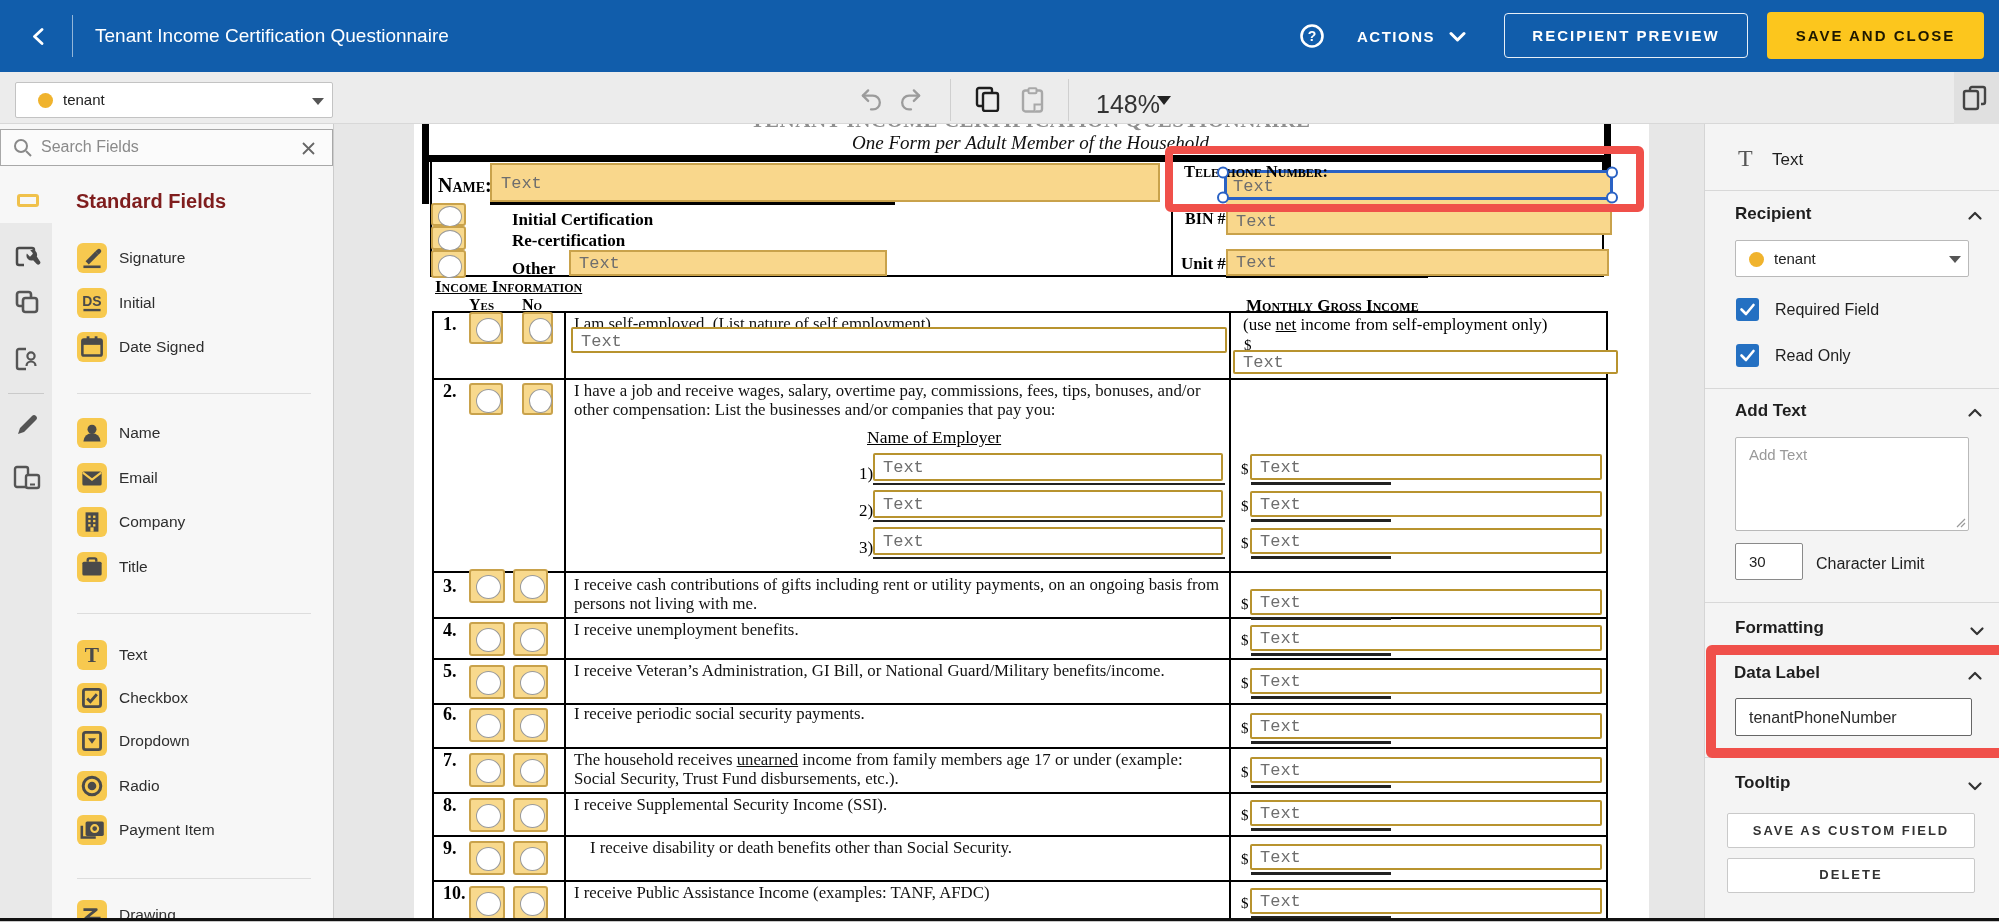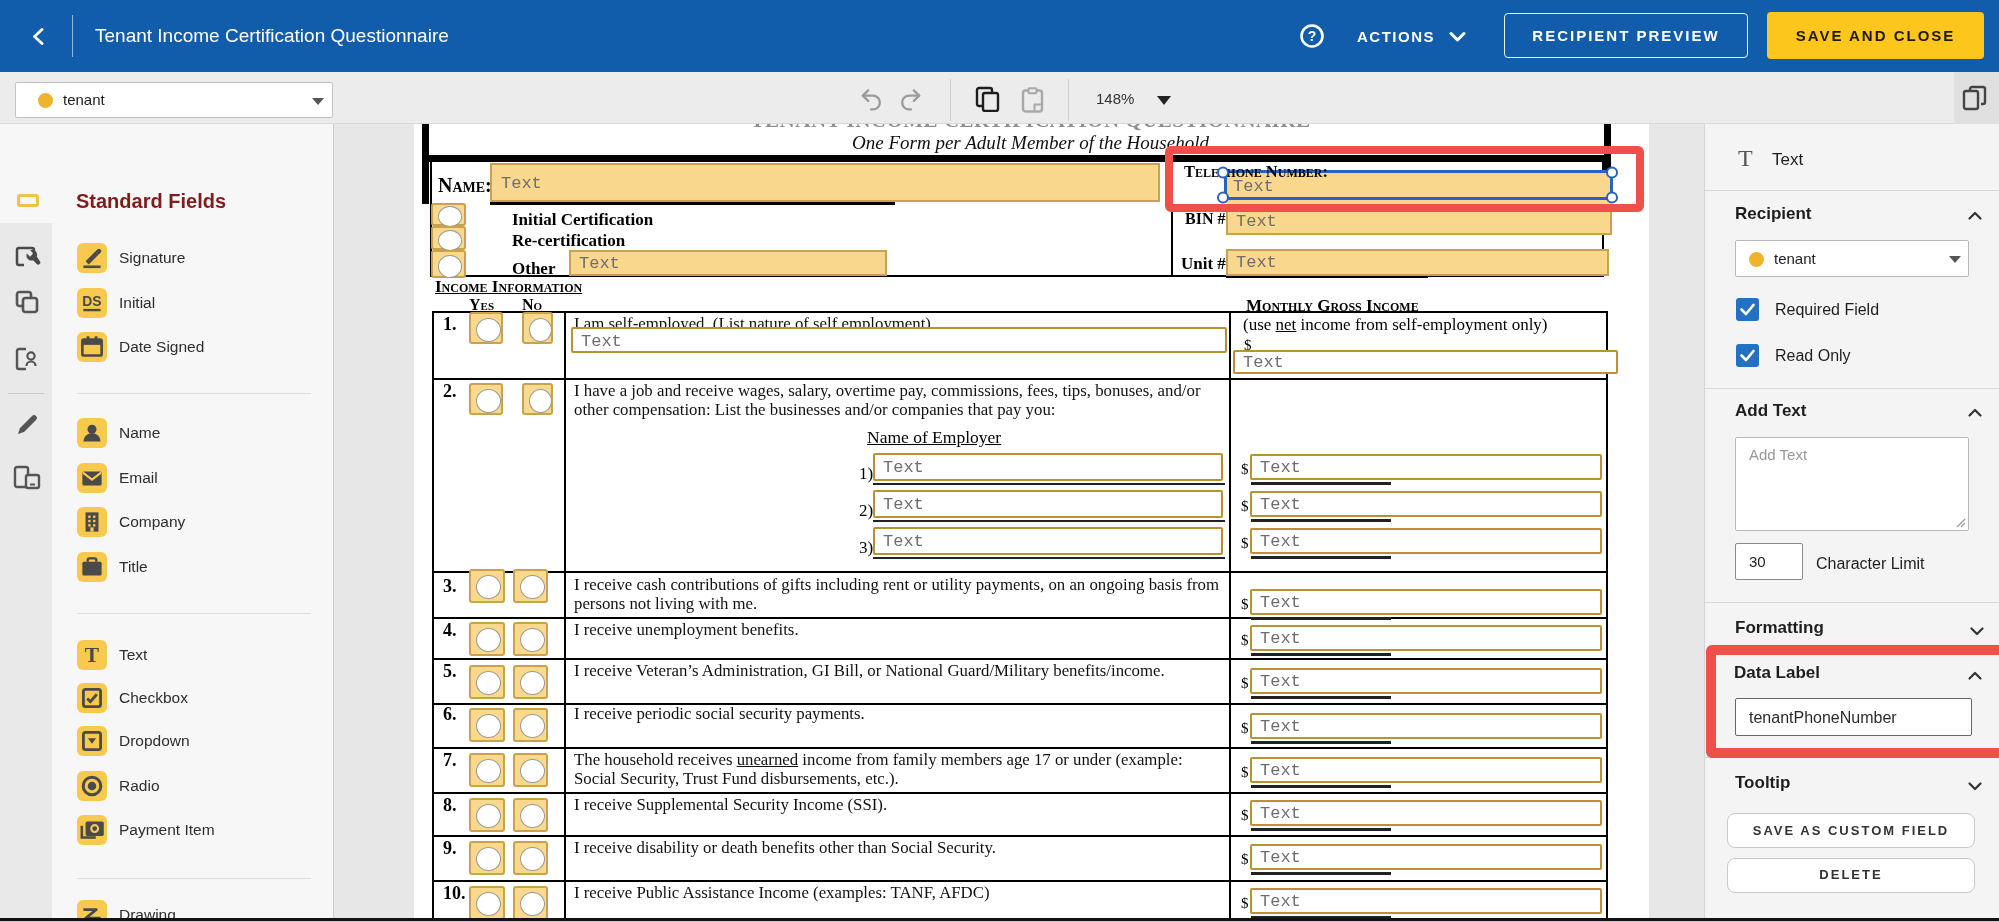--- a/index.html
+++ b/index.html
@@ -15,21 +15,21 @@
   .achev{left:1449px;top:31px;}
   #rp-btn{left:1504px;top:13px;width:244px;height:45px;border:1px solid rgba(255,255,255,.9);border-radius:4px;box-sizing:border-box;color:#fff;font-size:15px;font-weight:700;letter-spacing:2px;text-align:center;line-height:43px;}
   #sc-btn{left:1767px;top:12px;width:217px;height:47px;background:#fcc61d;border-radius:4px;color:#1e1800;font-size:15px;font-weight:700;letter-spacing:2px;text-align:center;line-height:47px;}
   
   #toolbar{left:0;top:72px;width:1999px;height:52px;background:#ececec;border-bottom:1px solid #d8d8d8;box-sizing:border-box;}
   #recsel{left:15px;top:10px;width:318px;height:36px;background:#fff;border:1px solid #c3c3c3;border-radius:2px;box-sizing:border-box;}
   #recsel .dot{left:22px;top:10px;width:15px;height:15px;border-radius:50%;background:#f0b32d;}
   #recsel .lbl{left:47px;top:8px;font-size:15px;color:#222;}
   #recsel .car{left:296px;top:15px;width:0;height:0;border-left:6px solid transparent;border-right:6px solid transparent;border-top:7px solid #555;}
   .tsep{top:79px;width:1px;height:42px;background:#cfcfcf;}
-  #zoomtxt{left:1096px;top:90px;font-size:15px;color:#333;}
+  #zoomtxt{left:1096px;top:90px;font-size:25px;color:#333;}
   #zoomcar{left:1157px;top:96px;width:0;height:0;border-left:7px solid transparent;border-right:7px solid transparent;border-top:9px solid #222;}
   #pagesbtn{left:1954px;top:72px;width:45px;height:52px;background:#e0e0e0;}
   
   #leftpanel{left:0;top:124px;width:334px;height:798px;background:#f7f7f7;border-right:1px solid #ccc;box-sizing:border-box;}
   #search{left:0px;top:5px;width:333px;height:37px;background:#fbfbfb;border:1px solid #a8a8a8;box-sizing:border-box;}
   #search .ph{left:40px;top:8px;font-size:16px;color:#8a8a8a;}
   #rail{left:0;top:99px;width:52px;height:699px;background:#e9e9e9;}
   .fieldtab{left:17px;top:70px;width:16px;height:7px;border:3px solid #f0c14b;border-radius:3px;}
   .sfh{left:76px;top:66px;font-size:20px;font-weight:700;color:#7f1d1d;}
   .frow{left:77px;width:284px;height:28px;}
@@ -53,21 +53,21 @@
   .emp{left:459px;width:350px;height:28px;}
   .empu{left:459px;width:352px;height:2px;background:#222;}
   .dol{left:827px;font-size:15px;}
   .dfl{left:836px;width:352px;height:26px;}
   .dolu{left:837px;width:140px;height:3px;background:#222;}
   
   #rightpanel{left:1704px;top:124px;width:295px;height:798px;background:#f4f4f4;border-left:1px solid #d5d5d5;box-sizing:border-box;}
   .rp-div{left:0;width:295px;height:1px;background:#d8d8d8;}
   .rp-h{font-size:17px;font-weight:700;color:#1e1e1e;}
   .chev{width:16px;height:16px;}
-  .rp-btn{left:22px;width:248px;height:35px;background:#fff;border:1px solid #c9c9c9;border-radius:8px;box-sizing:border-box;text-align:center;font-size:13px;font-weight:700;letter-spacing:2px;color:#333;}
+  .rp-btn{left:22px;width:248px;height:35px;background:#fff;border:1px solid #c9c9c9;border-radius:2px;box-sizing:border-box;text-align:center;font-size:13px;font-weight:700;letter-spacing:2px;color:#333;}
   
   .redbox{border:8px solid #f0504a;border-radius:6px;z-index:50;}
   #bottomline{left:0;top:918px;width:1999px;height:3px;background:#111;z-index:90;}
   #bottomgray{left:0;top:921px;width:1999px;height:1px;background:#c9c9c9;z-index:90;}
 </style>
 </head>
 <body>
 <div class="abs" id="topbar">
   <svg class="abs back" width="12" height="17" viewBox="0 0 12 17">
       <path d="M10 1.5 L2.5 8.5 L10 15.5" stroke="#fff" stroke-width="2.8" fill="none" stroke-linecap="round" stroke-linejoin="round"></path>
@@ -266,21 +266,21 @@
     </div>
 
   <div class="abs serif ds" style="top:190px;">I am self-employed. (List nature of self employment)</div>
   <div class="abs serif ds" style="top:451px;">I receive cash contributions of gifts including rent or utility payments, on an ongoing basis from<br>persons not living with me.</div>
   <div class="abs serif ds" style="top:257px;">I have a job and receive wages, salary, overtime pay, commissions, fees, tips, bonuses, and/or<br>other compensation: List the businesses and/or companies that pay you:</div>
   <div class="abs serif ds" style="top:496px;">I receive unemployment benefits.</div>
   <div class="abs serif ds" style="top:537px;">I receive Veteran’s Administration, GI Bill, or National Guard/Military benefits/income.</div>
   <div class="abs serif ds" style="top:580px;">I receive periodic social security payments.</div>
   <div class="abs serif ds" style="top:626px;">The household receives <u>unearned</u> income from family members age 17 or under (example:<br>Social Security, Trust Fund disbursements, etc.).</div>
   <div class="abs serif ds" style="top:671px;">I receive Supplemental Security Income (SSI).</div>
-  <div class="abs serif ds" style="top:714px;">I receive disability or death benefits other than Social Security.</div>
+  <div class="abs serif ds" style="top:714px;margin-left:16px;">I receive disability or death benefits other than Social Security.</div>
   <div class="abs serif ds" style="top:759px;">I receive Public Assistance Income (examples: TANF, AFDC)</div>
 
   <div class="abs goldfield" style="left:157px;top:203px;width:656px;height:26px;background:#fff;">
       <span class="ftext" style="position:absolute;left:8px;top:4px;">Text</span>
     </div>
   <div class="abs serif" style="left:829px;top:191px;font-size:17px;">(use <u>net</u> income from self-employment only)</div>
   <div class="abs serif" style="left:830px;top:213px;font-size:15px;">$</div>
   <div class="abs goldfield" style="left:819px;top:226px;width:385px;height:24px;background:#fff;">
       <span class="ftext" style="position:absolute;left:8px;top:2px;">Text</span>
     </div>
@@ -353,20 +353,30 @@
     </div>
     <div class="abs dolu" style="top:748px;"></div>
   <div class="abs serif dol" style="top:771px;">$</div>
     <div class="abs goldfield dfl" style="top:764px;">
       <span class="ftext" style="position:absolute;left:8px;top:3px;">Text</span>
     </div>
     <div class="abs dolu" style="top:792px;"></div>
 </div>
 
 <div class="abs" id="leftpanel">
+  <div class="abs" id="search">
+    <svg class="abs" style="left:12px;top:8px;" width="20" height="20" viewBox="0 0 20 20">
+        <circle cx="8" cy="8" r="6" stroke="#888" stroke-width="2" fill="none"></circle>
+        <path d="M13 13 L18 18" stroke="#888" stroke-width="2"></path>
+      </svg>
+    <div class="abs ph">Search Fields</div>
+    <svg class="abs" style="left:300px;top:11px;" width="15" height="15" viewBox="0 0 15 15">
+        <path d="M2 2 L13 13 M13 2 L2 13" stroke="#666" stroke-width="1.8"></path>
+      </svg>
+  </div>
   <div class="abs" id="rail"></div>
   <div class="abs fieldtab"></div>
   <div class="abs sfh">Standard Fields</div>
 
   <div class="abs frow" style="top:120px;">
       <span class="ficon"><svg width="28" height="28" viewBox="0 0 28 28">
           <path d="M8 17 L17 8 L20 11 L11 20 Z" fill="#4a4a4a"></path>
           <path d="M17 8 L19 6 a1.5 1.5 0 0 1 3 3 L20 11 Z" fill="#4a4a4a"></path>
           <rect x="6" y="21" width="16" height="2.4" fill="#4a4a4a"></rect>
         </svg></span>

